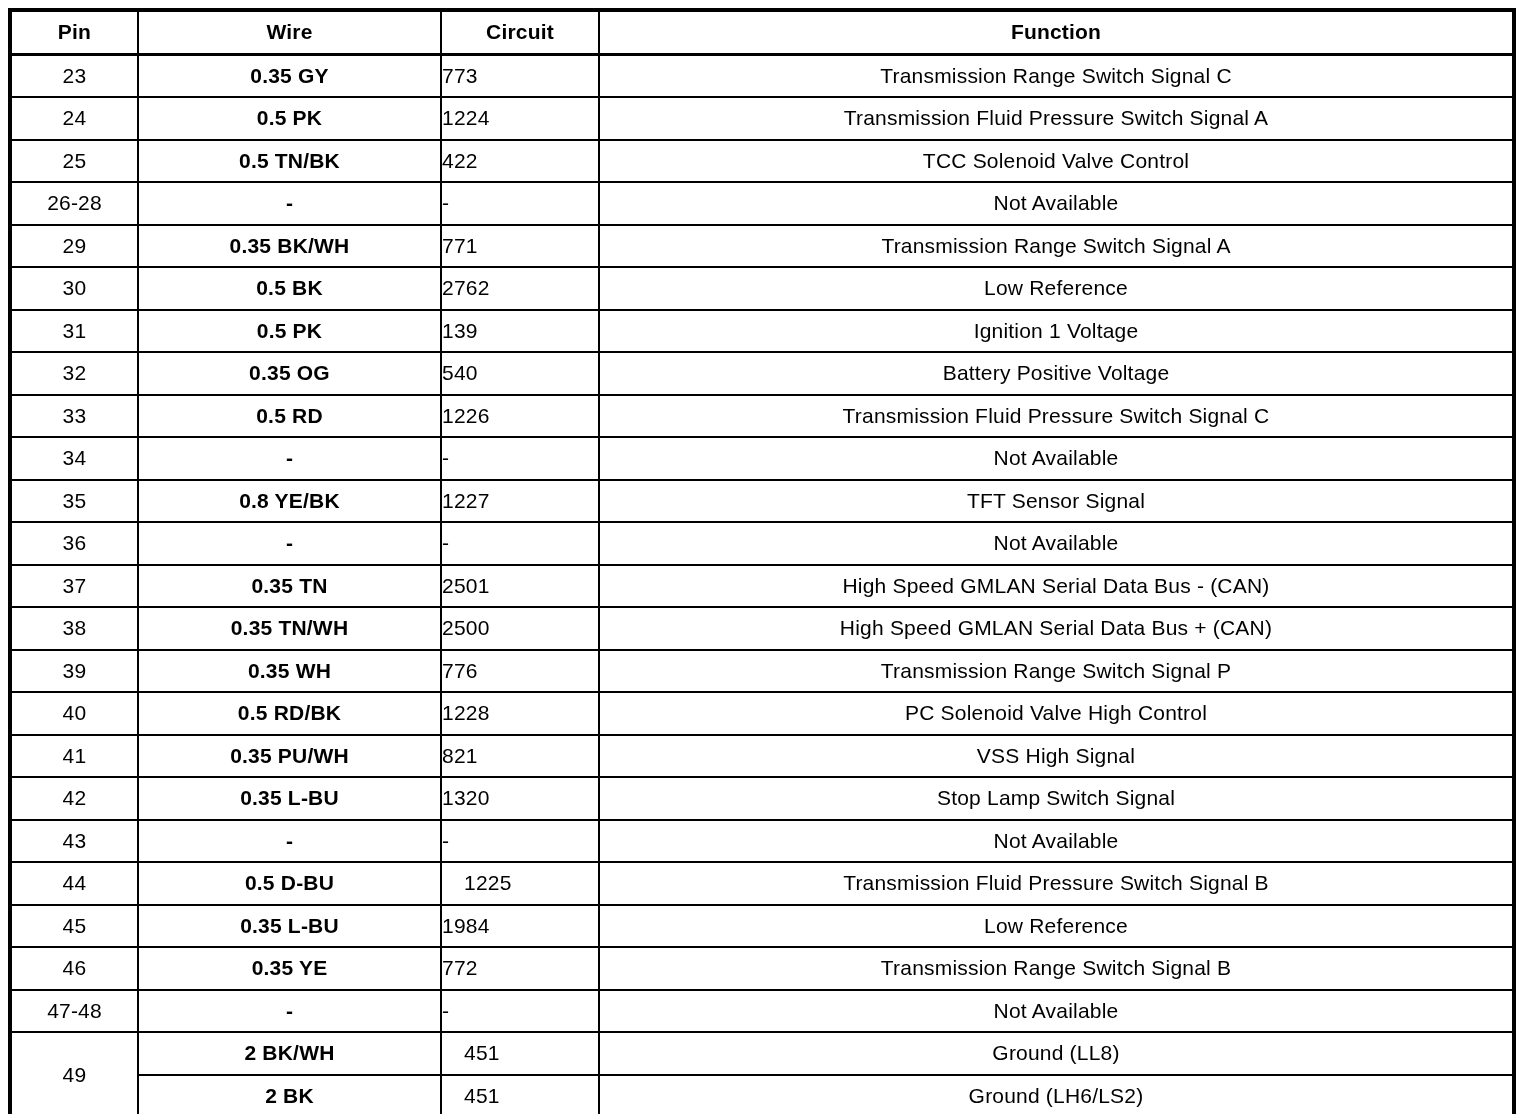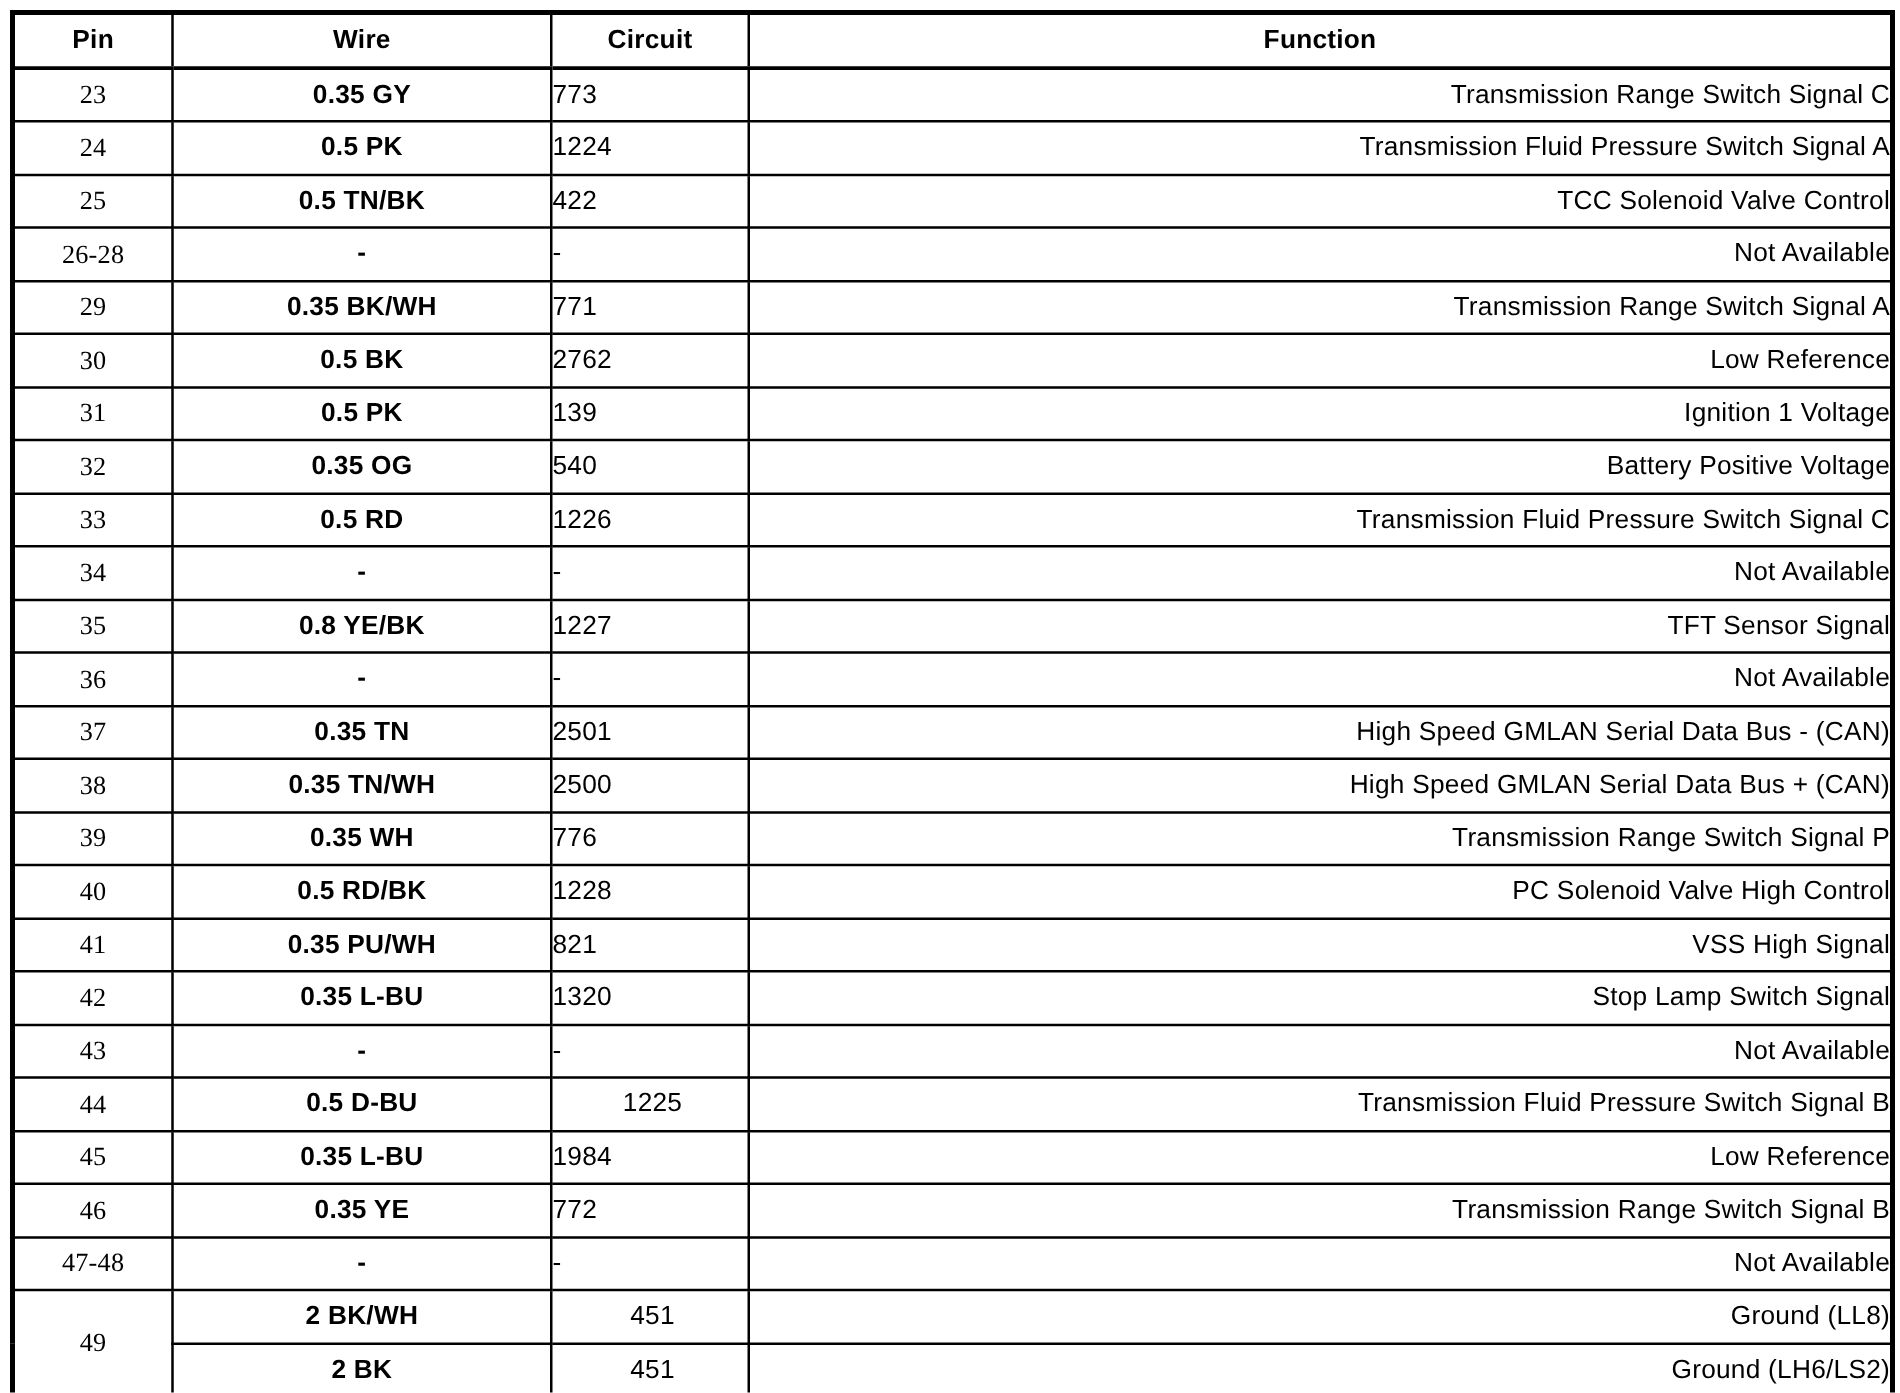--- a/index.html
+++ b/index.html
@@ -33,25 +33,25 @@
     padding: 0;
     overflow: hidden;
     white-space: nowrap;
     vertical-align: middle;
   }
   table.pinout thead th {
     font-weight: bold;
     text-align: center;
     border-bottom: 3px solid #000000;
   }
-  td.pin     { text-align: center; font-family: Liberation Serif, serif; }
+  td.pin     { text-align: center; }
   td.wire    { text-align: center; font-weight: bold; }
   td.circuit { text-align: left; }
-  td.circuit.left { text-align: center; padding-left: 4px; margin-left: 12px; }
-  td.function { text-align: right; padding-left: 5px; }
+  td.circuit.left { text-align: left; padding-left: 22px; margin-left: 12px; }
+  td.function { text-align: center; padding-left: 5px; }
   col.c-pin     { width: 128px; }
   col.c-wire    { width: 303px; }
   col.c-circuit { width: 158px; }
   col.c-function{ width: 915px; }
 </style>
 </head>
 <body>
 
 <div class="table-wrap">
   <table class="pinout">

